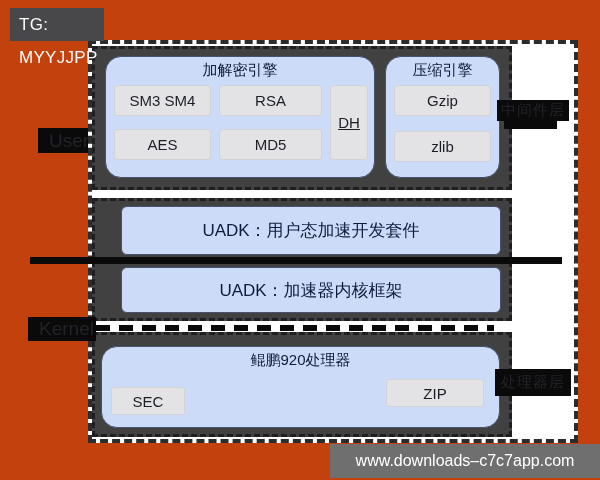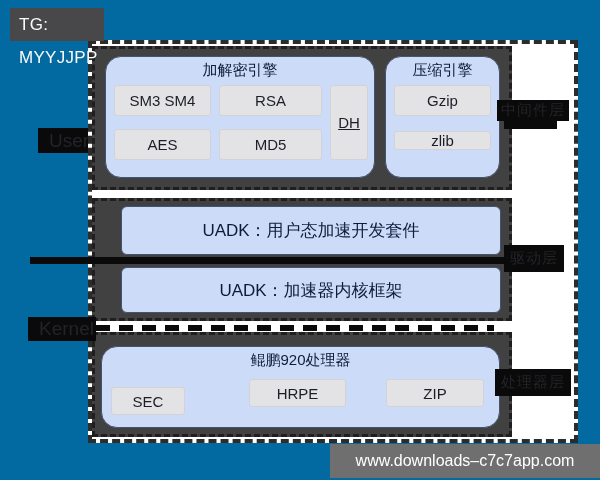--- a/index.html
+++ b/index.html
@@ -1,18 +1,18 @@
 <!DOCTYPE html>
 <html><head>
 <meta charset="utf-8">
 <style>
   * { margin:0; padding:0; box-sizing:border-box; }
   html,body { width:600px; height:480px; background:#ffffff; overflow:hidden;
               font-family:"Liberation Sans","DejaVu Sans",sans-serif; }
-  #canvas { position:relative; width:600px; height:480px; background:#0369a1; }
+  #canvas { position:relative; width:600px; height:480px; background:#c2410c; }
 
   
   .tg-bar { position:absolute; left:10px; top:8px; width:94px; height:33px;
             background:#48484b; color:#fafafa; font-size:17px; line-height:33px;
             padding-left:9px; z-index:9; letter-spacing:.3px; }
   .site-bar { position:absolute; left:330px; top:444px; width:270px; height:34px;
               background:#6f6f6f; color:#ffffff; font-size:16px; line-height:34px;
               text-align:center; z-index:9; }
 
   
@@ -74,43 +74,41 @@
         <div class="chip">SM3 SM4</div>
         <div class="chip">RSA</div>
         <div class="chip chip-dh">DH</div>
         <div class="chip">AES</div>
         <div class="chip">MD5</div>
       </div>
     </div>
     <div class="blue-box" style="left:290px; top:7px; width:115px; height:122px;">
       <div class="blue-title">压缩引擎</div>
       <div class="chip" style="position:absolute; left:8px; top:28px; width:97px; height:31px;">Gzip</div>
-      <div class="chip" style="position:absolute; left:8px; top:74px; width:97px; height:19px;">zlib</div>
+      <div class="chip" style="position:absolute; left:8px; top:74px; width:97px; height:31px;">zlib</div>
     </div>
   </div>
 
   <div class="section sec-mid">
     <div class="stack-bar" style="top:5px; height:49px;">UADK：用户态加速开发套件</div>
     <div class="stack-bar" style="top:66px; height:46px;">UADK：加速器内核框架</div>
   </div>
 
   <div class="section sec-bot">
     <div class="blue-box" style="left:6px; top:11px; width:399px; height:82px;">
       <div class="blue-title">鲲鹏920处理器</div>
       <div class="chip" style="position:absolute; left:9px;  top:40px; width:74px; height:28px;">SEC</div>
-      <div class="chip" style="position:absolute; left:147px; top:32px; width:97px; height:28px;">HRPE</div>
       <div class="chip" style="position:absolute; left:284px; top:32px; width:98px; height:28px;">ZIP</div>
     </div>
   </div>
 
   <div class="redact en" style="left:38px; top:128px; width:50px; height:25px;">User</div>
   <div class="hline-solid"></div>
   <div class="redact en" style="left:28px; top:317px; width:68px; height:24px;">Kernel</div>
   <div class="hline-dashed"></div>
 
   <div class="redact cn" style="left:497px; top:100px; width:72px; height:21px;">中间件层</div>
   <div class="redact" style="left:504px; top:121px; width:53px; height:8px;"></div>
-  <div class="redact cn" style="left:504px; top:245px; width:60px; height:27px;">驱动层</div>
   <div class="redact cn" style="left:495px; top:369px; width:76px; height:27px;">处理器层</div>
 
   <div class="site-bar">www.downloads–c7c7app.com</div>
 
 </div>
 
 </body></html>

